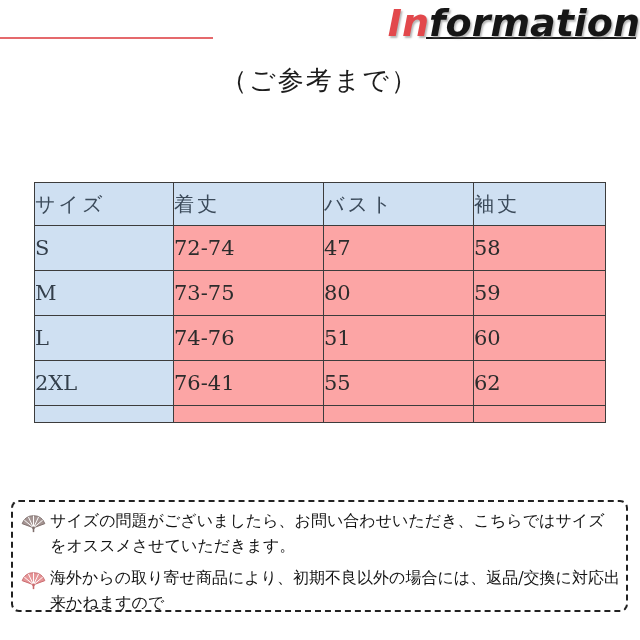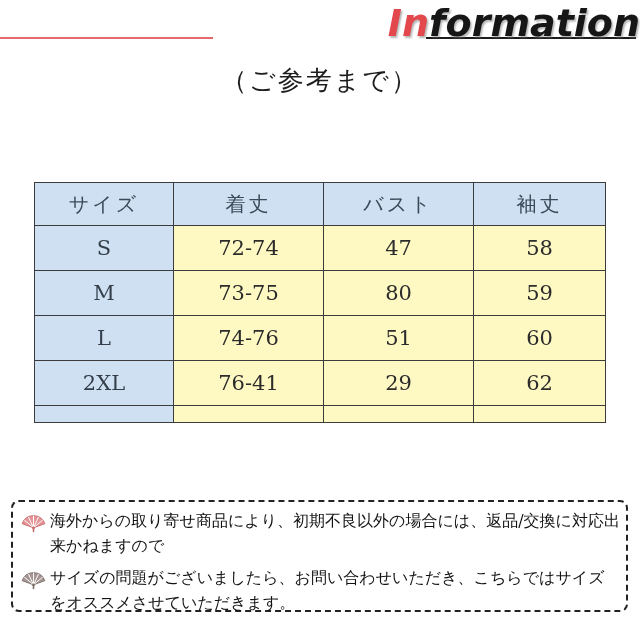--- a/index.html
+++ b/index.html
@@ -23,26 +23,26 @@
   .page-title .accent { color:#e2484c; }
 
   .page-subtitle {
     position:absolute; left:0; right:0; top:63px; text-align:center;
     font-size:26px; color:#1d1d1d; letter-spacing:2px;
   }
 
   
   .table-wrap { position:absolute; left:34px; top:182px; width:575px; height:283px; overflow:hidden; }
   table { border-collapse:collapse; table-layout:fixed; width:571px; }
-  th,td { border:1px solid #3c3c3c; text-align:center; vertical-align:middle; padding:0; }
+  th,td { border:1px solid #3c3c3c; text-align:left; vertical-align:middle; padding:0; }
   thead th {
     height:42px; background:#cfe0f2; font-weight:normal;
     font-size:20px; color:#3b4a5a; letter-spacing:3px;
   }
-  tbody td { height:44px; font-size:21px; color:#2c2c2c; background:#fef9c3; }
+  tbody td { height:44px; font-size:21px; color:#2c2c2c; background:#fca5a5; }
   tbody td.size-col { background:#cfe0f2; color:#333e4a; }
   tr.cut-row td { height:16px; }
 
   
   .notice-box {
     position:absolute; left:11px; top:500px; width:617px; height:112px;
     box-sizing:border-box; border:2px dashed #222; border-radius:8px;
     padding:6px 6px 4px 7px;
   }
   .note-item { display:flex; align-items:flex-start; margin-bottom:7px; }
@@ -94,52 +94,52 @@
       </tr>
       <tr>
         <td class="size-col">L</td>
         <td>74-76</td>
         <td>51</td>
         <td>60</td>
       </tr>
       <tr>
         <td class="size-col">2XL</td>
         <td>76-41</td>
-        <td>29</td>
+        <td>55</td>
         <td>62</td>
       </tr>
       <tr class="cut-row">
         <td class="size-col"></td>
         <td></td>
         <td></td>
         <td></td>
       </tr>
     </tbody>
   </table>
 </div>
 
 <div class="notice-box">
 
   <div class="note-item">
     <span class="fan-wrap">
       <svg width="27" height="24" viewBox="0 0 28 24">
+        <path d="M 2.25 13.7 A 12.5 12.5 0 0 1 25.75 13.7 L 14 18 Z" stroke-width="1" fill="#a59593" stroke="#7f6f6d"></path>
+        <path d="M 14 18 L 23.6 9.97 M 14 18 L 19.3 6.7 M 14 18 L 14 5.5 M 14 18 L 8.7 6.7 M 14 18 L 4.4 9.97" stroke="#ffffff" stroke-width="1" fill="none"></path>
+        <circle cx="14" cy="18.2" r="1.5" fill="#7f6f6d"></circle>
+        <path d="M 14 19 L 14 22.5" stroke-width="1.6" fill="none" stroke="#7f6f6d"></path>
+      </svg>
+    </span>
+    <span class="note-text">サイズの問題がございましたら、お問い合わせいただき、こちらではサイズをオススメさせていただきます。</span>
+  </div>
+
+  <div class="note-item">
+    <span class="fan-wrap">
+      <svg width="27" height="24" viewBox="0 0 28 24">
         <path d="M 2.25 13.7 A 12.5 12.5 0 0 1 25.75 13.7 L 14 18 Z" stroke-width="1" fill="#e59597" stroke="#c9696d"></path>
         <path d="M 14 18 L 23.6 9.97 M 14 18 L 19.3 6.7 M 14 18 L 14 5.5 M 14 18 L 8.7 6.7 M 14 18 L 4.4 9.97" stroke="#ffffff" stroke-width="1" fill="none"></path>
         <circle cx="14" cy="18.2" r="1.5" fill="#c9696d"></circle>
         <path d="M 14 19 L 14 22.5" stroke-width="1.6" fill="none" stroke="#c9696d"></path>
       </svg>
     </span>
     <span class="note-text">海外からの取り寄せ商品により、初期不良以外の場合には、返品/交換に対応出来かねますので</span>
   </div>
 
-  <div class="note-item">
-    <span class="fan-wrap">
-      <svg width="27" height="24" viewBox="0 0 28 24">
-        <path d="M 2.25 13.7 A 12.5 12.5 0 0 1 25.75 13.7 L 14 18 Z" stroke-width="1" fill="#a59593" stroke="#7f6f6d"></path>
-        <path d="M 14 18 L 23.6 9.97 M 14 18 L 19.3 6.7 M 14 18 L 14 5.5 M 14 18 L 8.7 6.7 M 14 18 L 4.4 9.97" stroke="#ffffff" stroke-width="1" fill="none"></path>
-        <circle cx="14" cy="18.2" r="1.5" fill="#7f6f6d"></circle>
-        <path d="M 14 19 L 14 22.5" stroke-width="1.6" fill="none" stroke="#7f6f6d"></path>
-      </svg>
-    </span>
-    <span class="note-text">サイズの問題がございましたら、お問い合わせいただき、こちらではサイズをオススメさせていただきます。</span>
-  </div>
-
 </div>
 
 </body></html>

